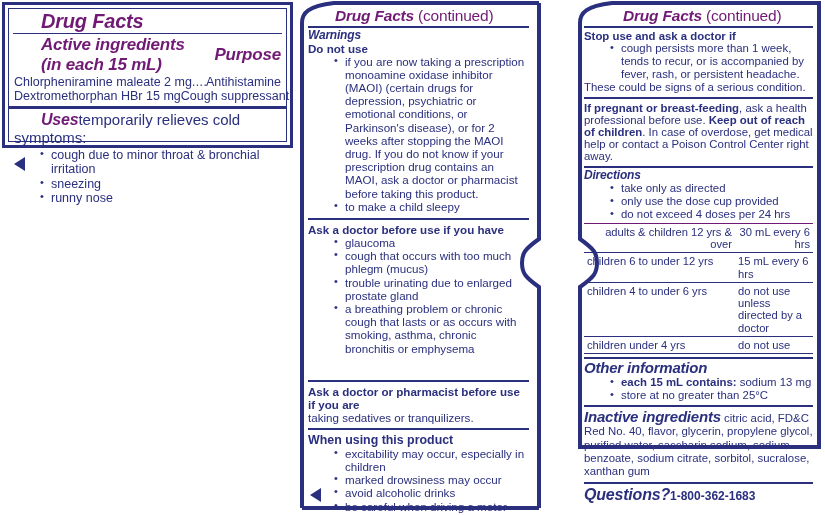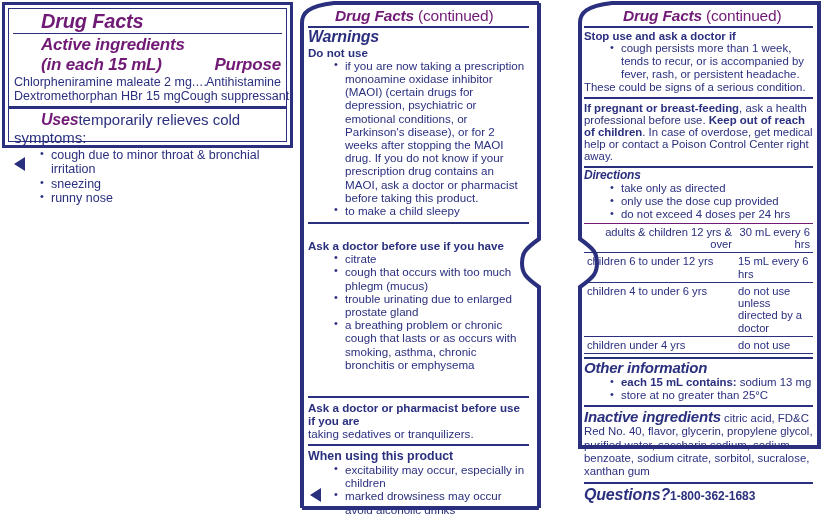--- a/index.html
+++ b/index.html
@@ -43,35 +43,35 @@
   .rule-thin{border-top:1px solid #2a2f7e;}
 
   ul.bl{list-style:none;margin:0;padding:0;}
   ul.bl>li{position:relative;padding-left:11px;line-height:1.14;margin:0;}
   ul.bl>li:before{content:"\2022";position:absolute;left:0;top:-1px;font-size:11px;}
   ul.bl.ind{margin-left:26px;}
 
   
   #left-inner .pad{padding:1px 5px 0 5px;}
   .lp-title{font-size:20px;}
-  .ai-hd{font-size:17px;display:flex;justify-content:space-between;align-items:flex-end;}
+  .ai-hd{font-size:17px;display:flex;justify-content:space-between;align-items:center;}
   .ai-row{font-size:12.5px;display:flex;white-space:nowrap;align-items:baseline;}
   .ai-row .lead{flex:1;overflow:hidden;letter-spacing:0.5px;
     font-size:12px;margin:0 0px;}
   .uses-hd{font-size:16px;}
   .uses-sub{font-size:15px;font-style:normal;font-weight:normal;}
 
   .tri{
     width:0;height:0;border-top:7px solid transparent;
     border-bottom:7px solid transparent;border-right:11px solid #2a2f7e;
   }
 
   
   .m-title{font-size:15.5px;}
-  .warn-hd{font-size:16px;}
+  .warn-hd{font-size:12px;}
   .m-txt{font-size:11.6px;}
   .m-bold{font-size:11.6px;font-weight:bold;}
 
   
   .r-title{font-size:15.5px;}
   .r-txt{font-size:11.4px;}
   .r-bold{font-size:11.4px;font-weight:bold;}
   .dir-hd{font-size:12px;}
   .oi-hd{font-size:15px;}
   .ii-hd{font-size:15px;}
@@ -153,23 +153,23 @@
 
     <div class="m-bold">Do not use</div>
 
     <ul class="bl ind m-txt" style="margin-top:0px;">
       <li>if you are now taking a prescription monoamine oxidase inhibitor (MAOI) (certain drugs for depression, psychiatric or emotional conditions, or Parkinson's disease), or for 2 weeks after stopping the MAOI drug. If you do not know if your prescription drug contains an MAOI, ask a doctor or pharmacist before taking this product.</li>
       <li>to make a child sleepy</li>
     </ul>
 
     <div class="rule-med" style="margin-top:5px;"></div>
 
-    <div class="m-bold" style="margin-top:15px;">Ask a doctor before use if you have</div>
+    <div class="m-bold" style="margin-top:3px;">Ask a doctor before use if you have</div>
     <ul class="bl ind m-txt">
-      <li>citrate</li>
+      <li>glaucoma</li>
       <li>cough that occurs with too much phlegm (mucus)</li>
       <li>trouble urinating due to enlarged prostate gland</li>
       <li>a breathing problem or chronic cough that lasts or as occurs with smoking, asthma, chronic bronchitis or emphysema</li>
     </ul>
 
     <div class="rule-med" style="margin-top:25px;"></div>
 
     <div class="m-bold" style="margin-top:3px;">Ask a doctor or pharmacist before use if you are</div>
     <div class="m-txt">taking sedatives or tranquilizers.</div>
 

